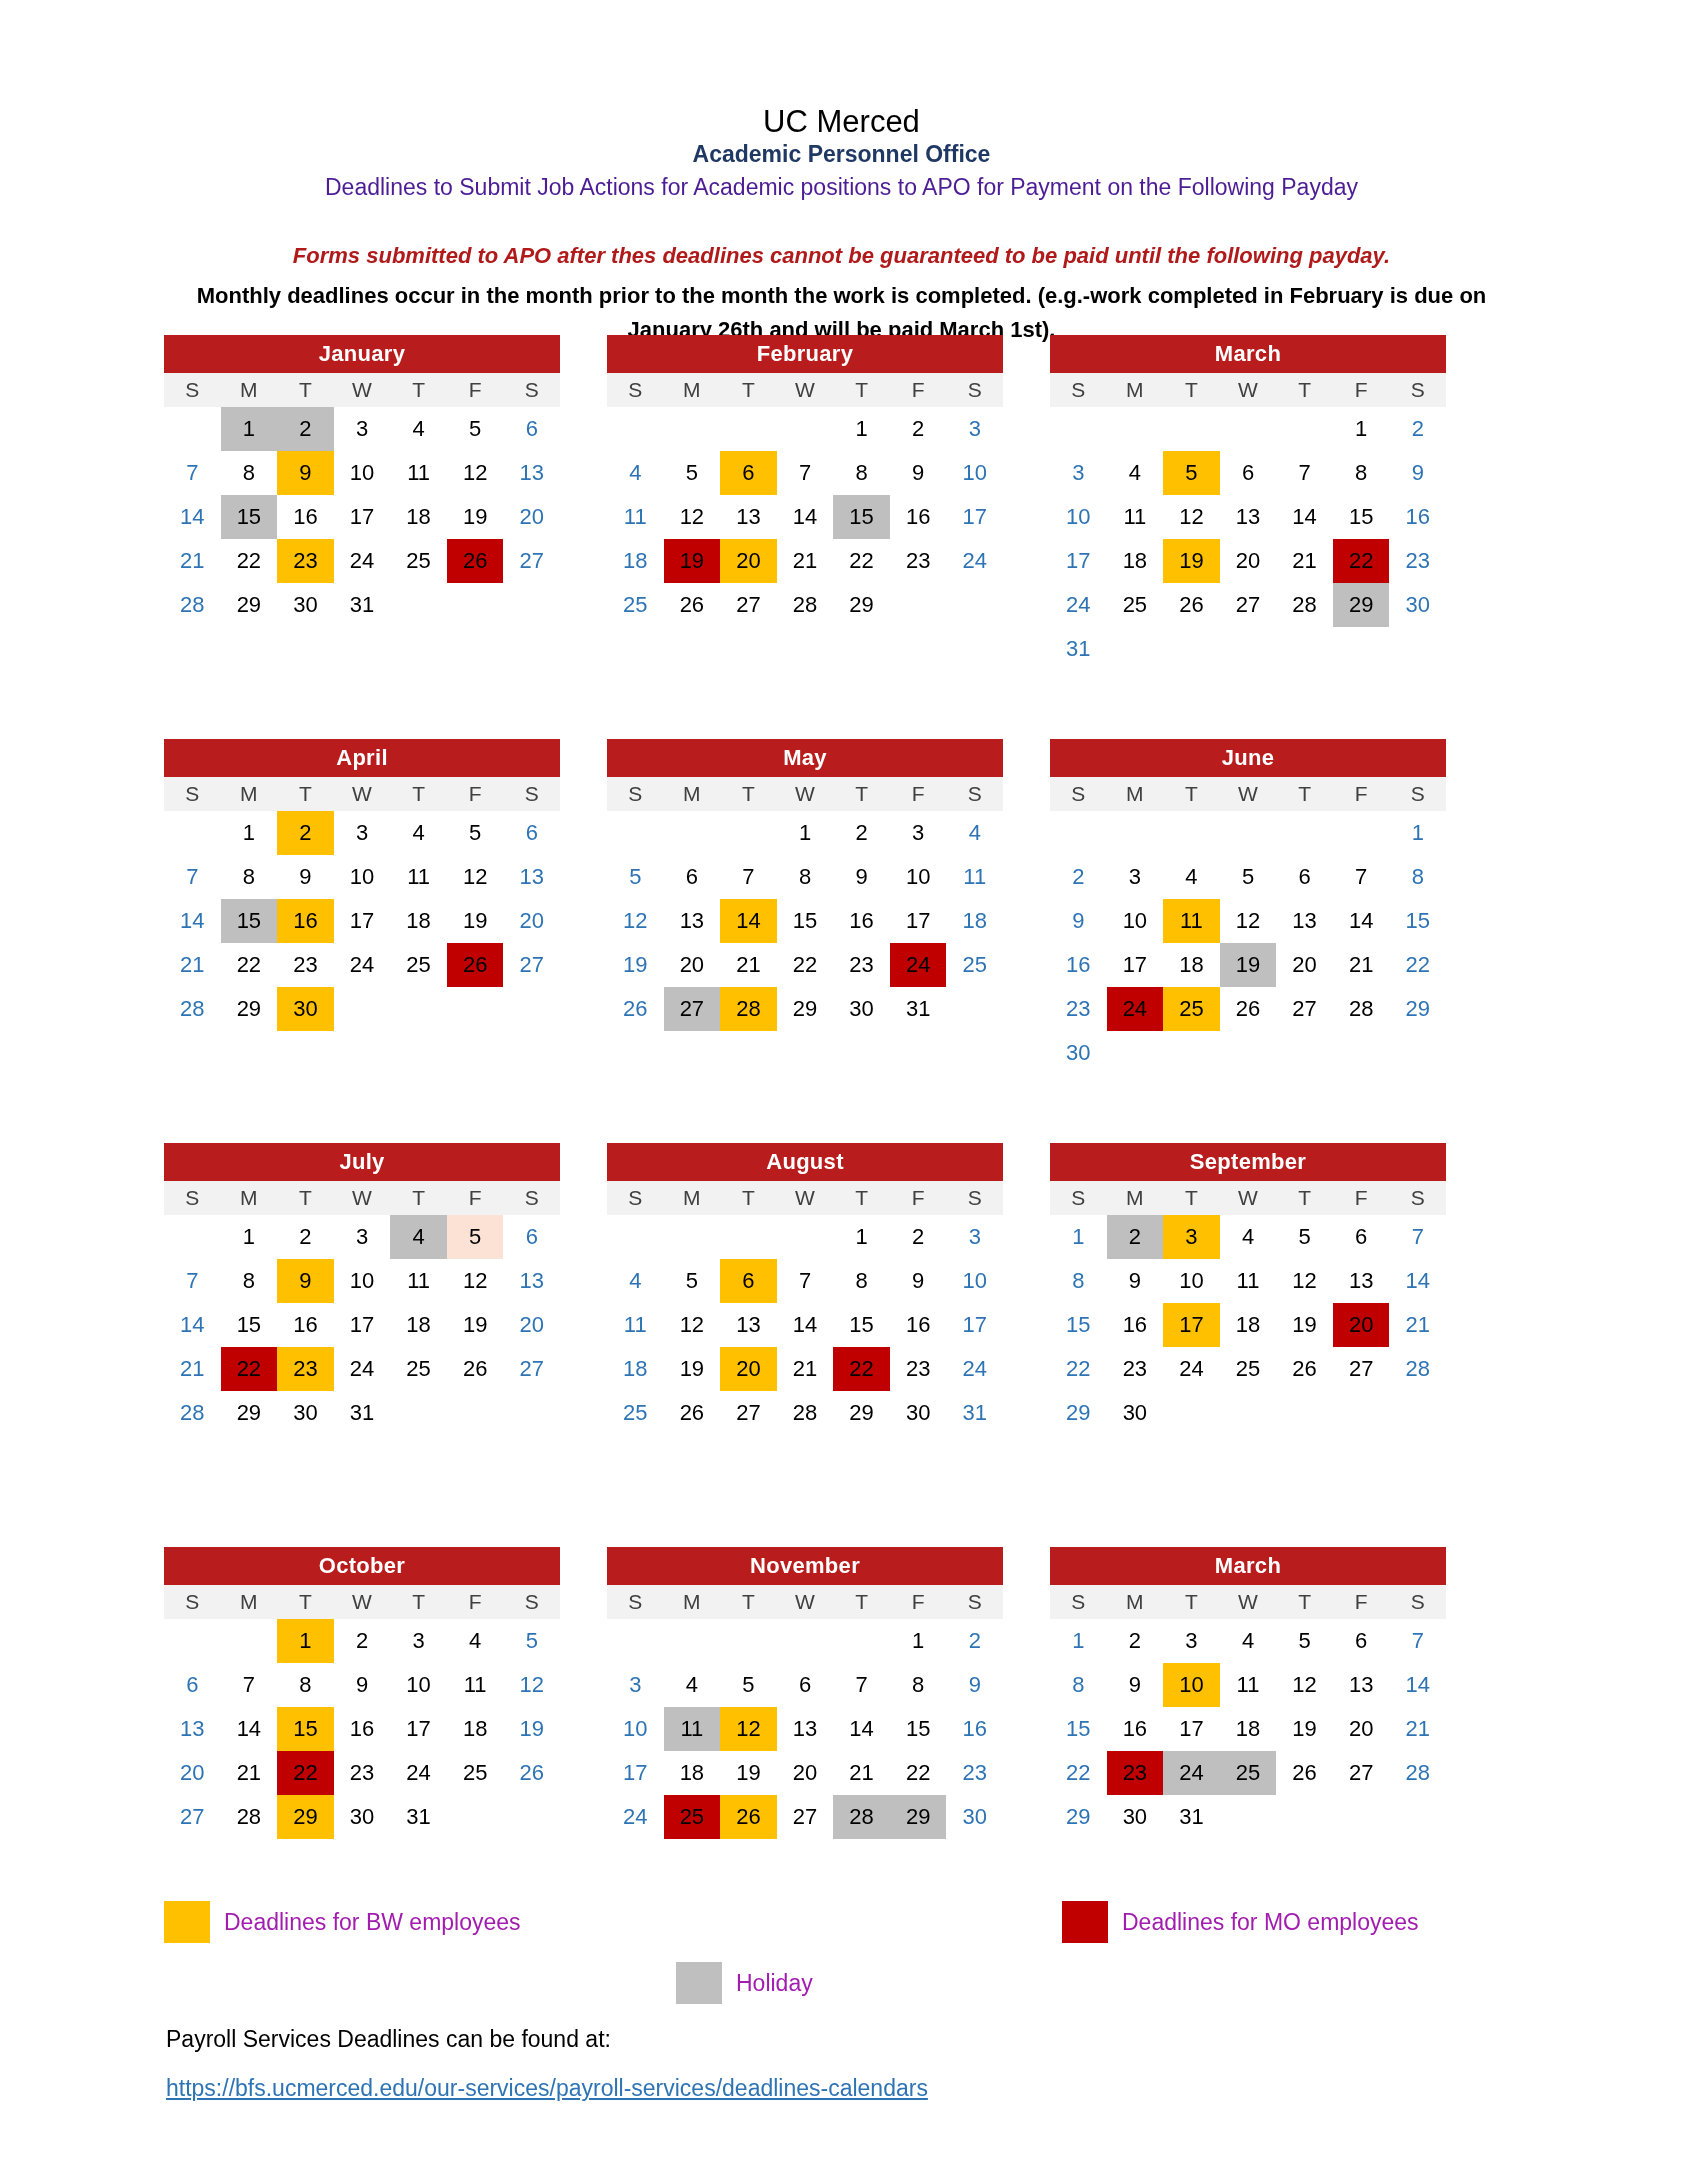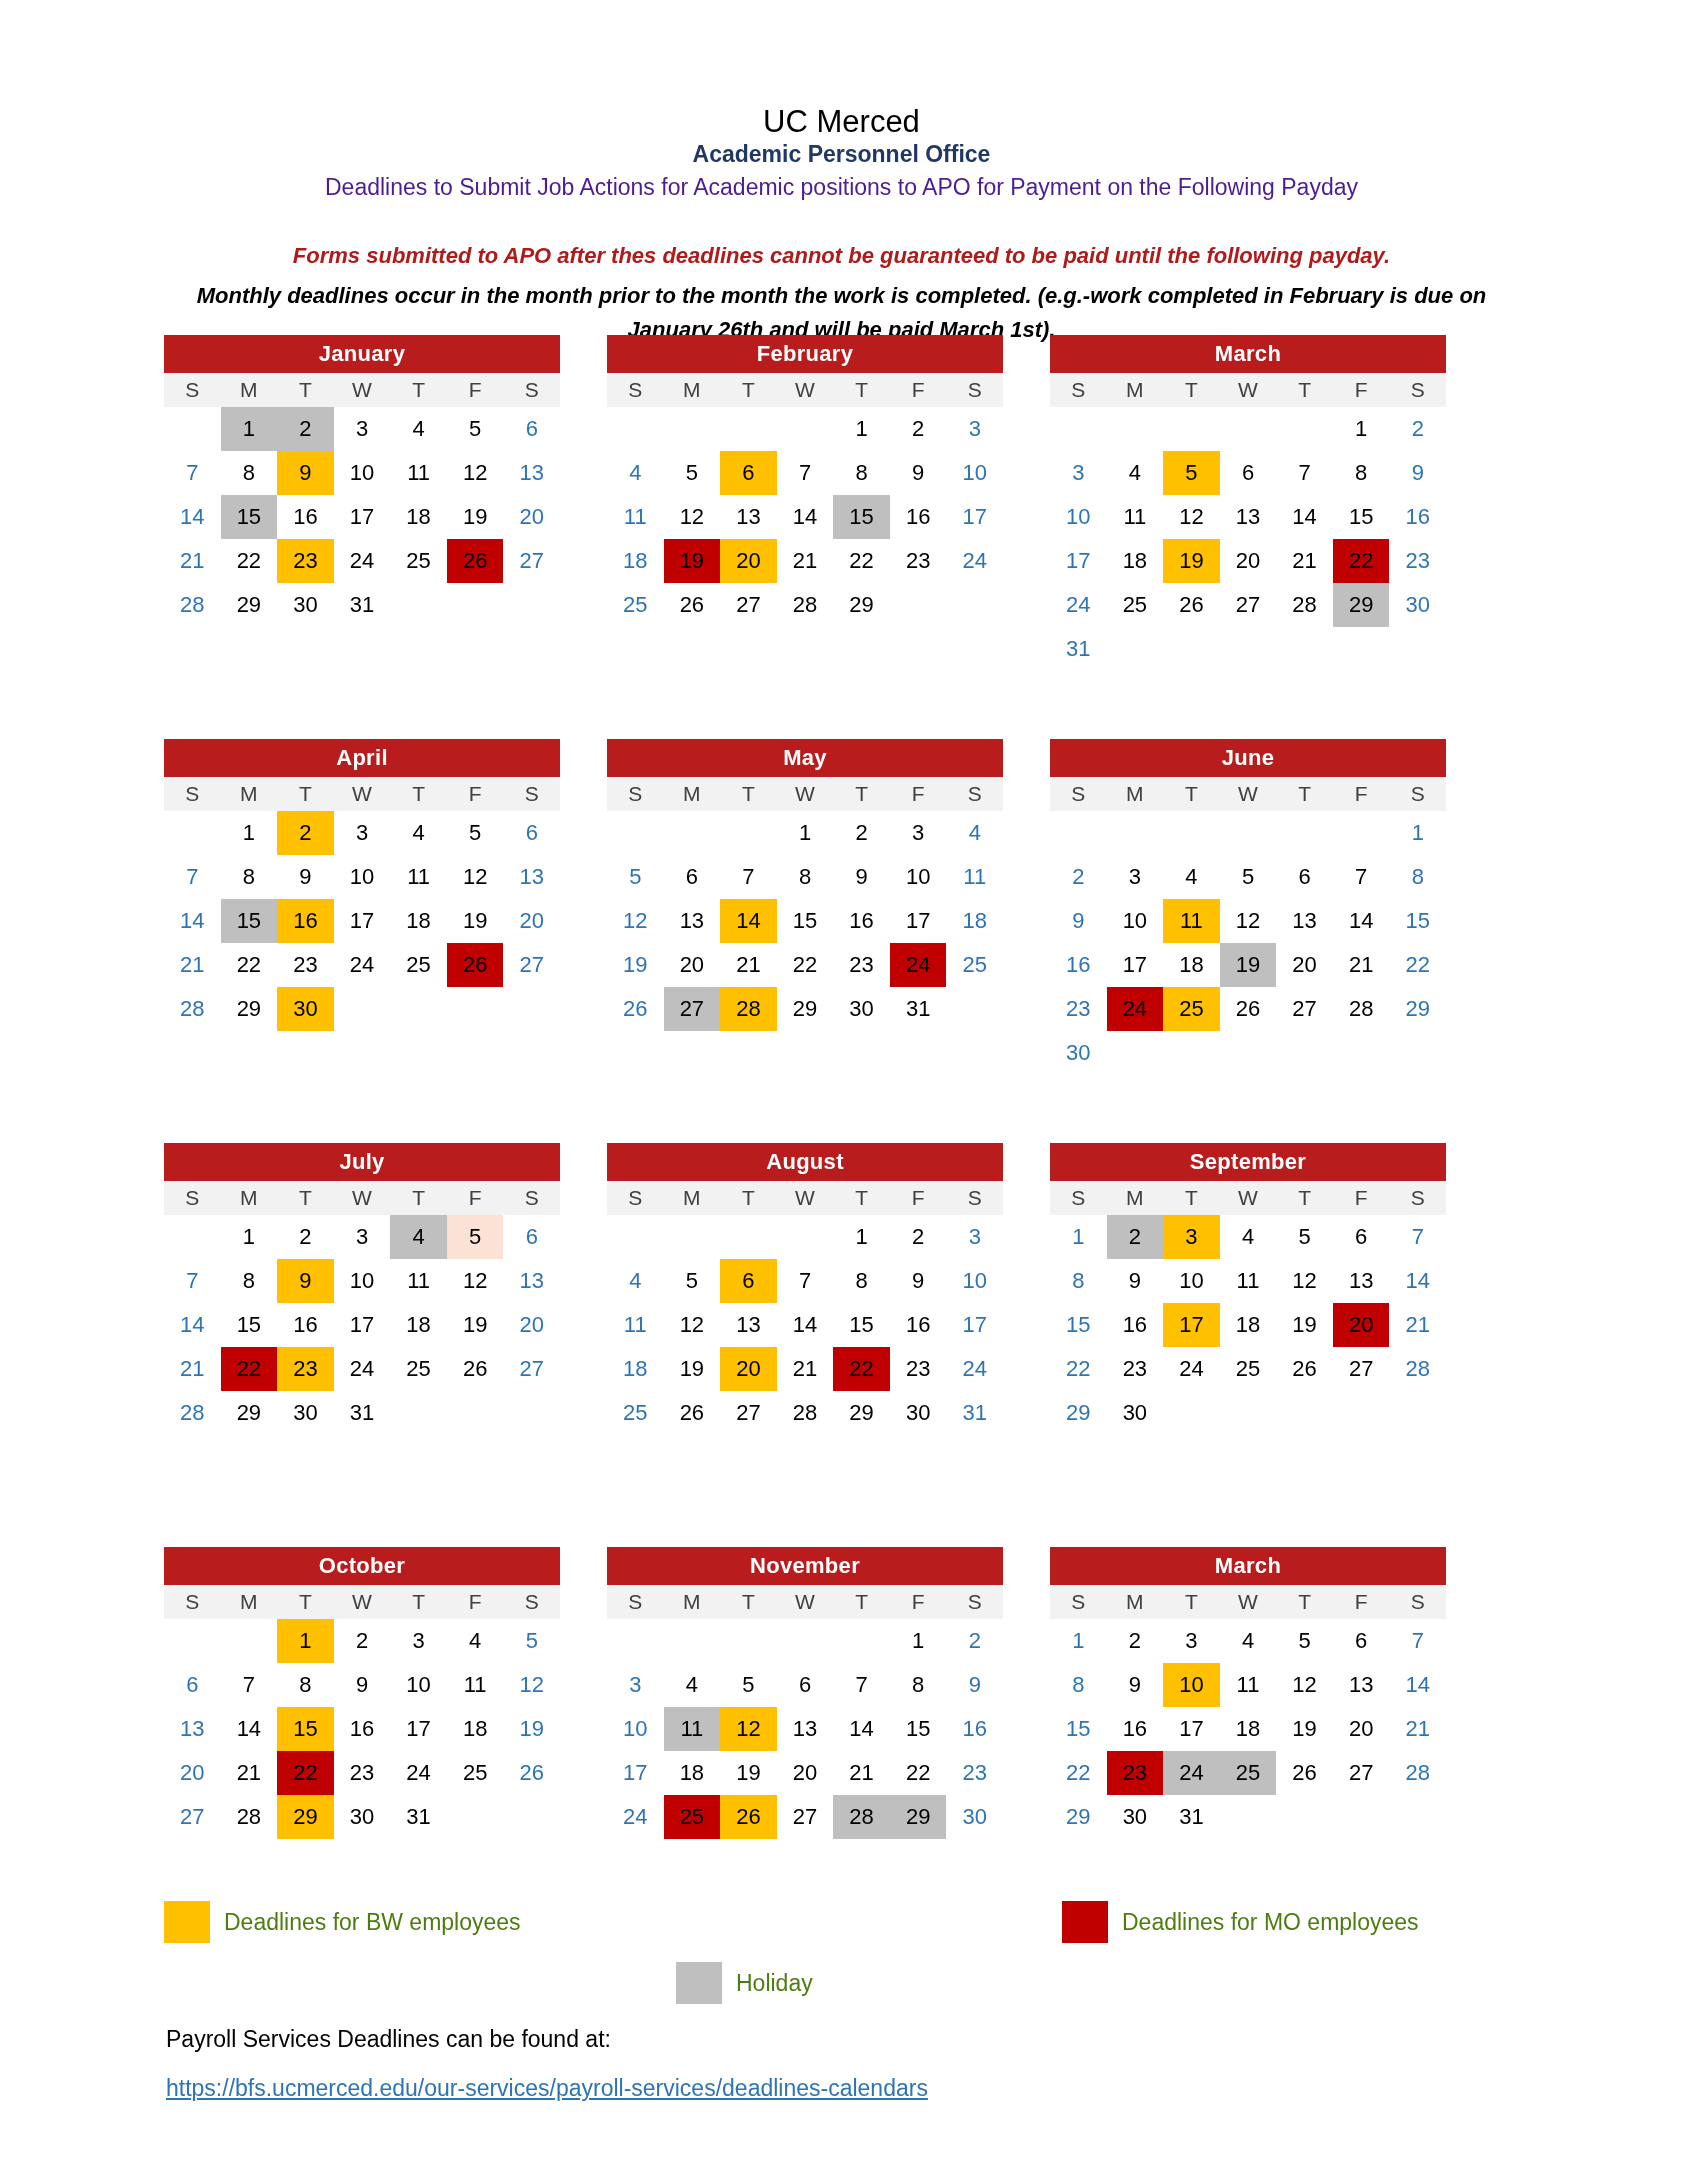--- a/index.html
+++ b/index.html
@@ -48,21 +48,20 @@
     font-size: 22px;
     line-height: 34px;
     font-style: italic;
     font-weight: bold;
     color: #B01A1A;
   }
   .note {
     margin-top: 6px;
     font-size: 22px;
     line-height: 34px;
-    font-style: italic;
     font-weight: bold;
     color: #000;
     padding: 0 168px;
   }
 
   
   .cal-rows {
     position: absolute;
     left: 0;
     top: 335px;
@@ -147,21 +146,21 @@
     height: 42px;
     display: inline-block;
     margin-right: 14px;
   }
   .swatch.bw  { background: #FFC000; }
   .swatch.mo  { background: #C00000; }
   .swatch.hol { background: #BFBFBF; }
   .legend-label {
     font-size: 23px;
     line-height: 42px;
-    color: #4d7c0f;
+    color: #a21caf;
     white-space: nowrap;
   }
   .legend-bw  { left: 164px;  top: 0; }
   .legend-mo  { left: 1062px; top: 0; }
   .legend-hol { left: 676px;  top: 61px; }
 
   .payroll-line {
     position: absolute;
     left: 166px;
     top: 145px;

